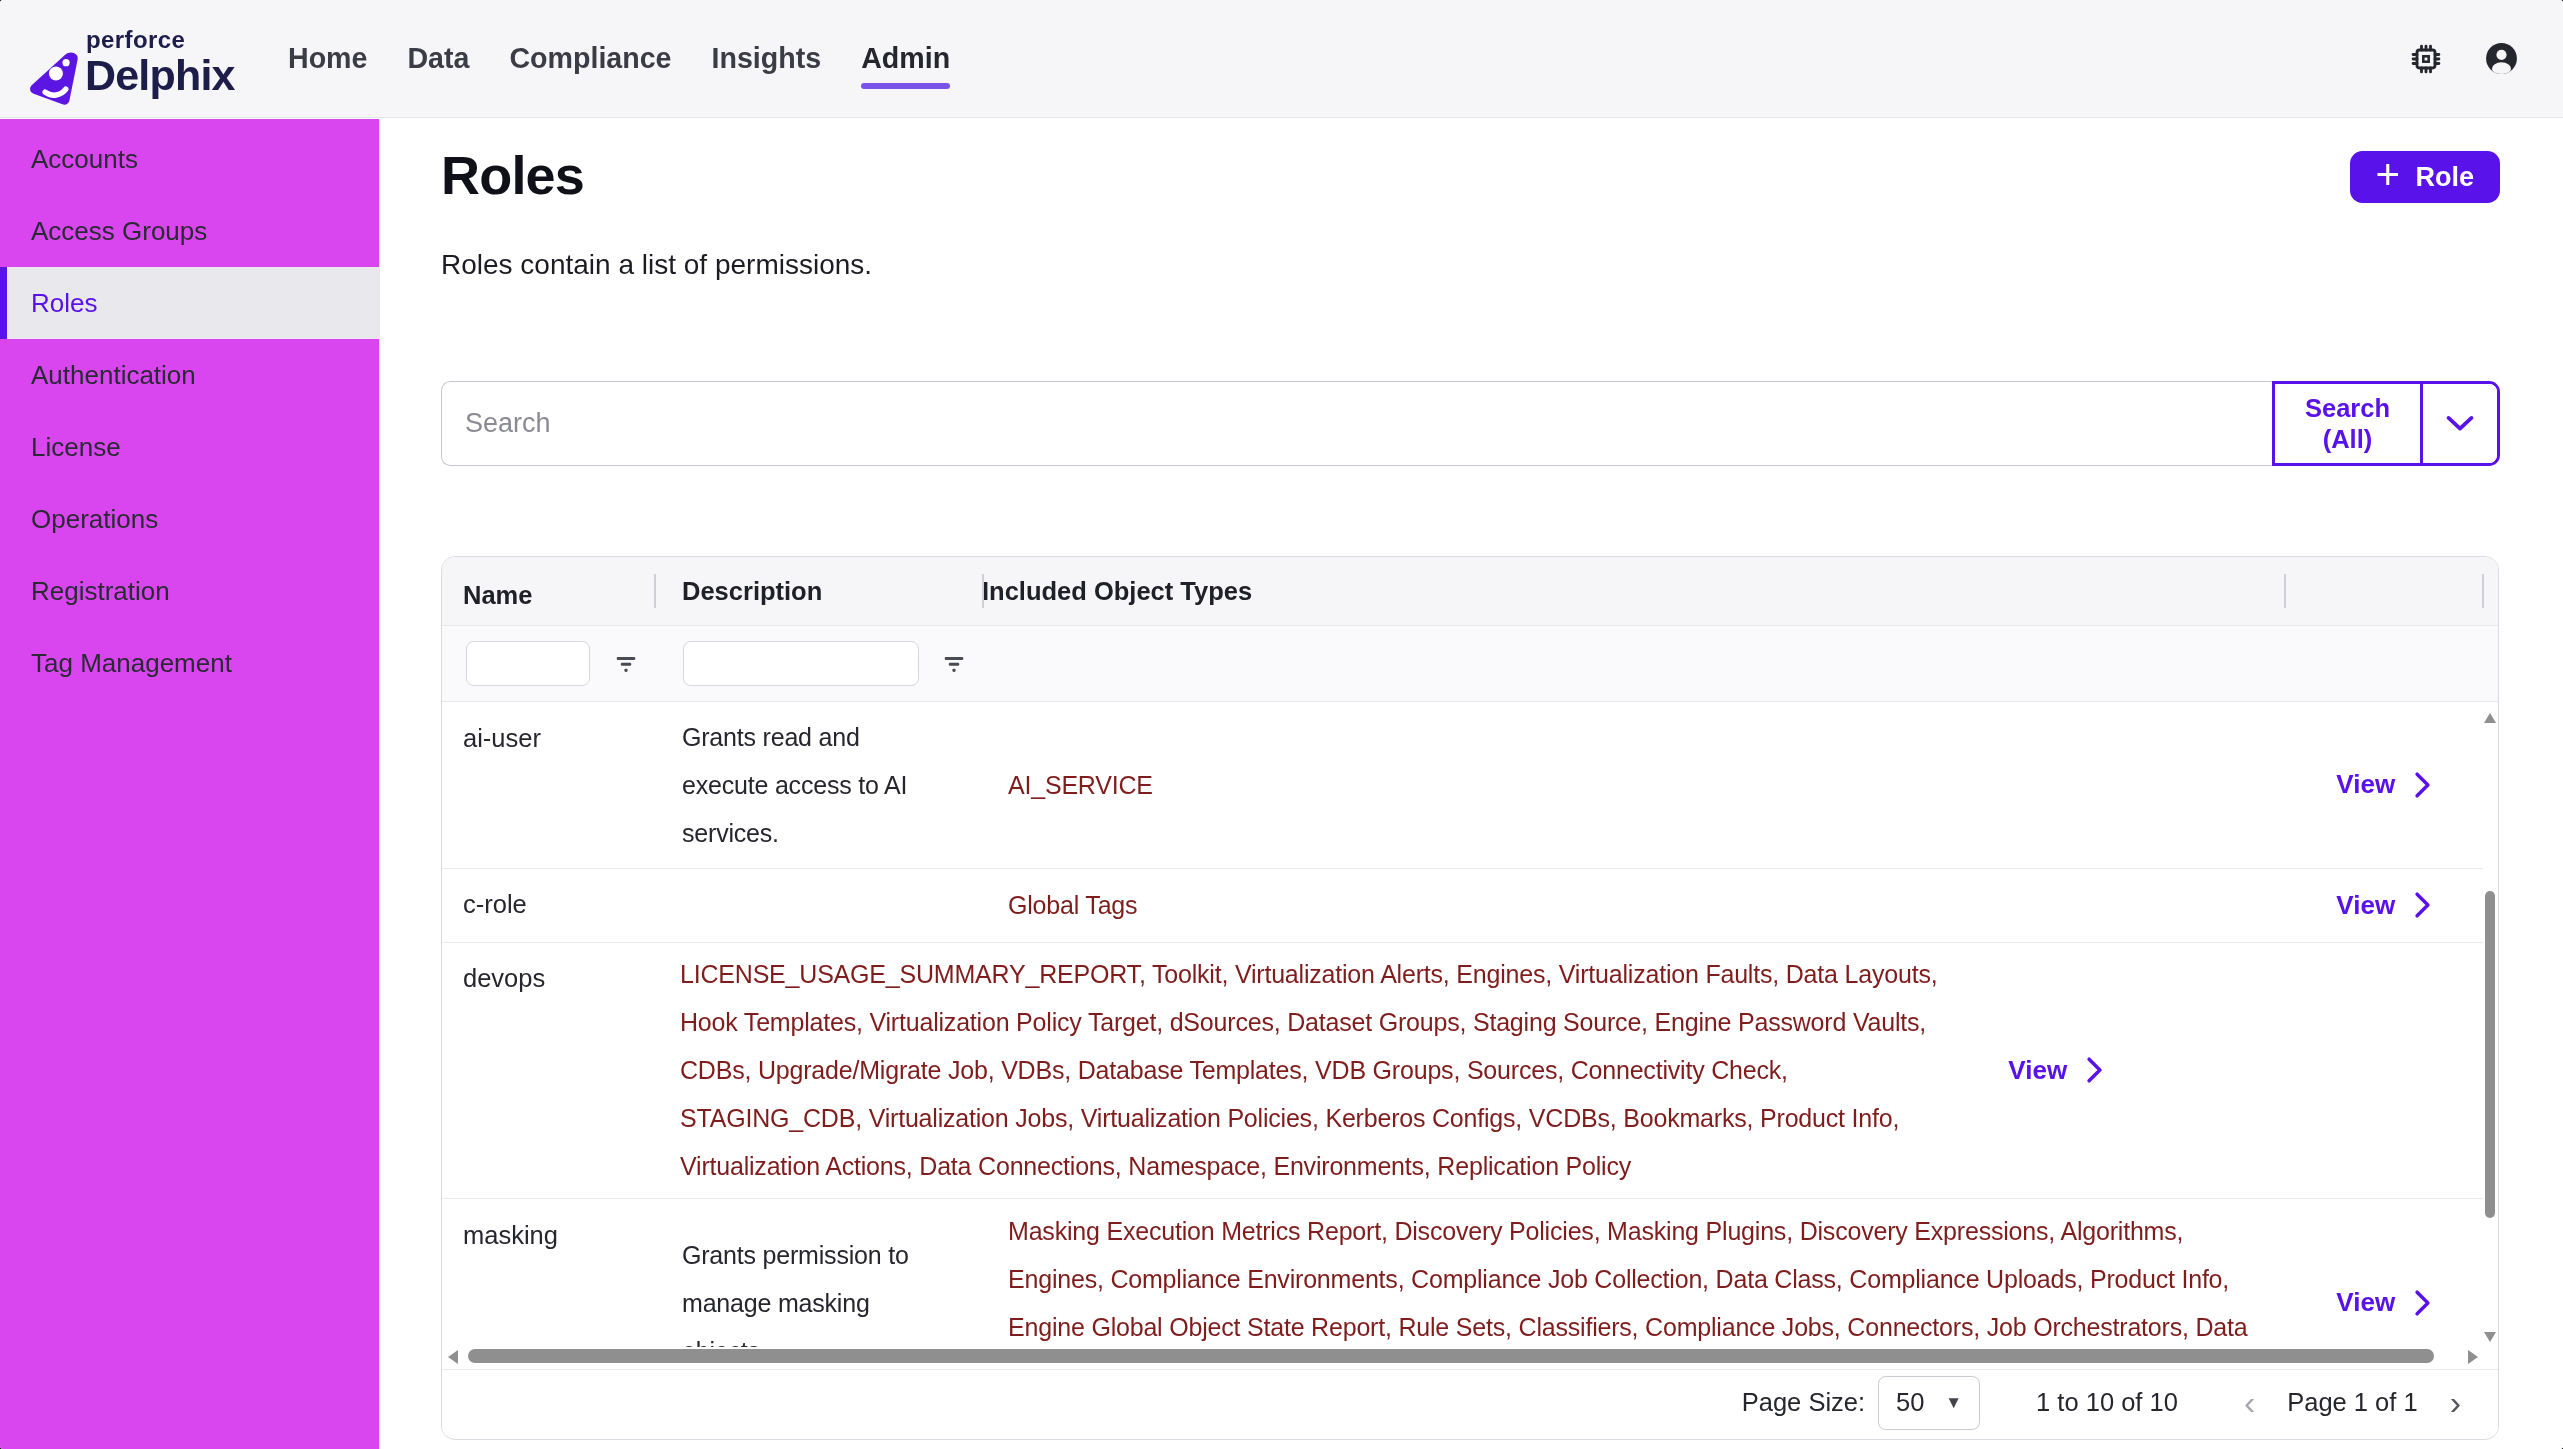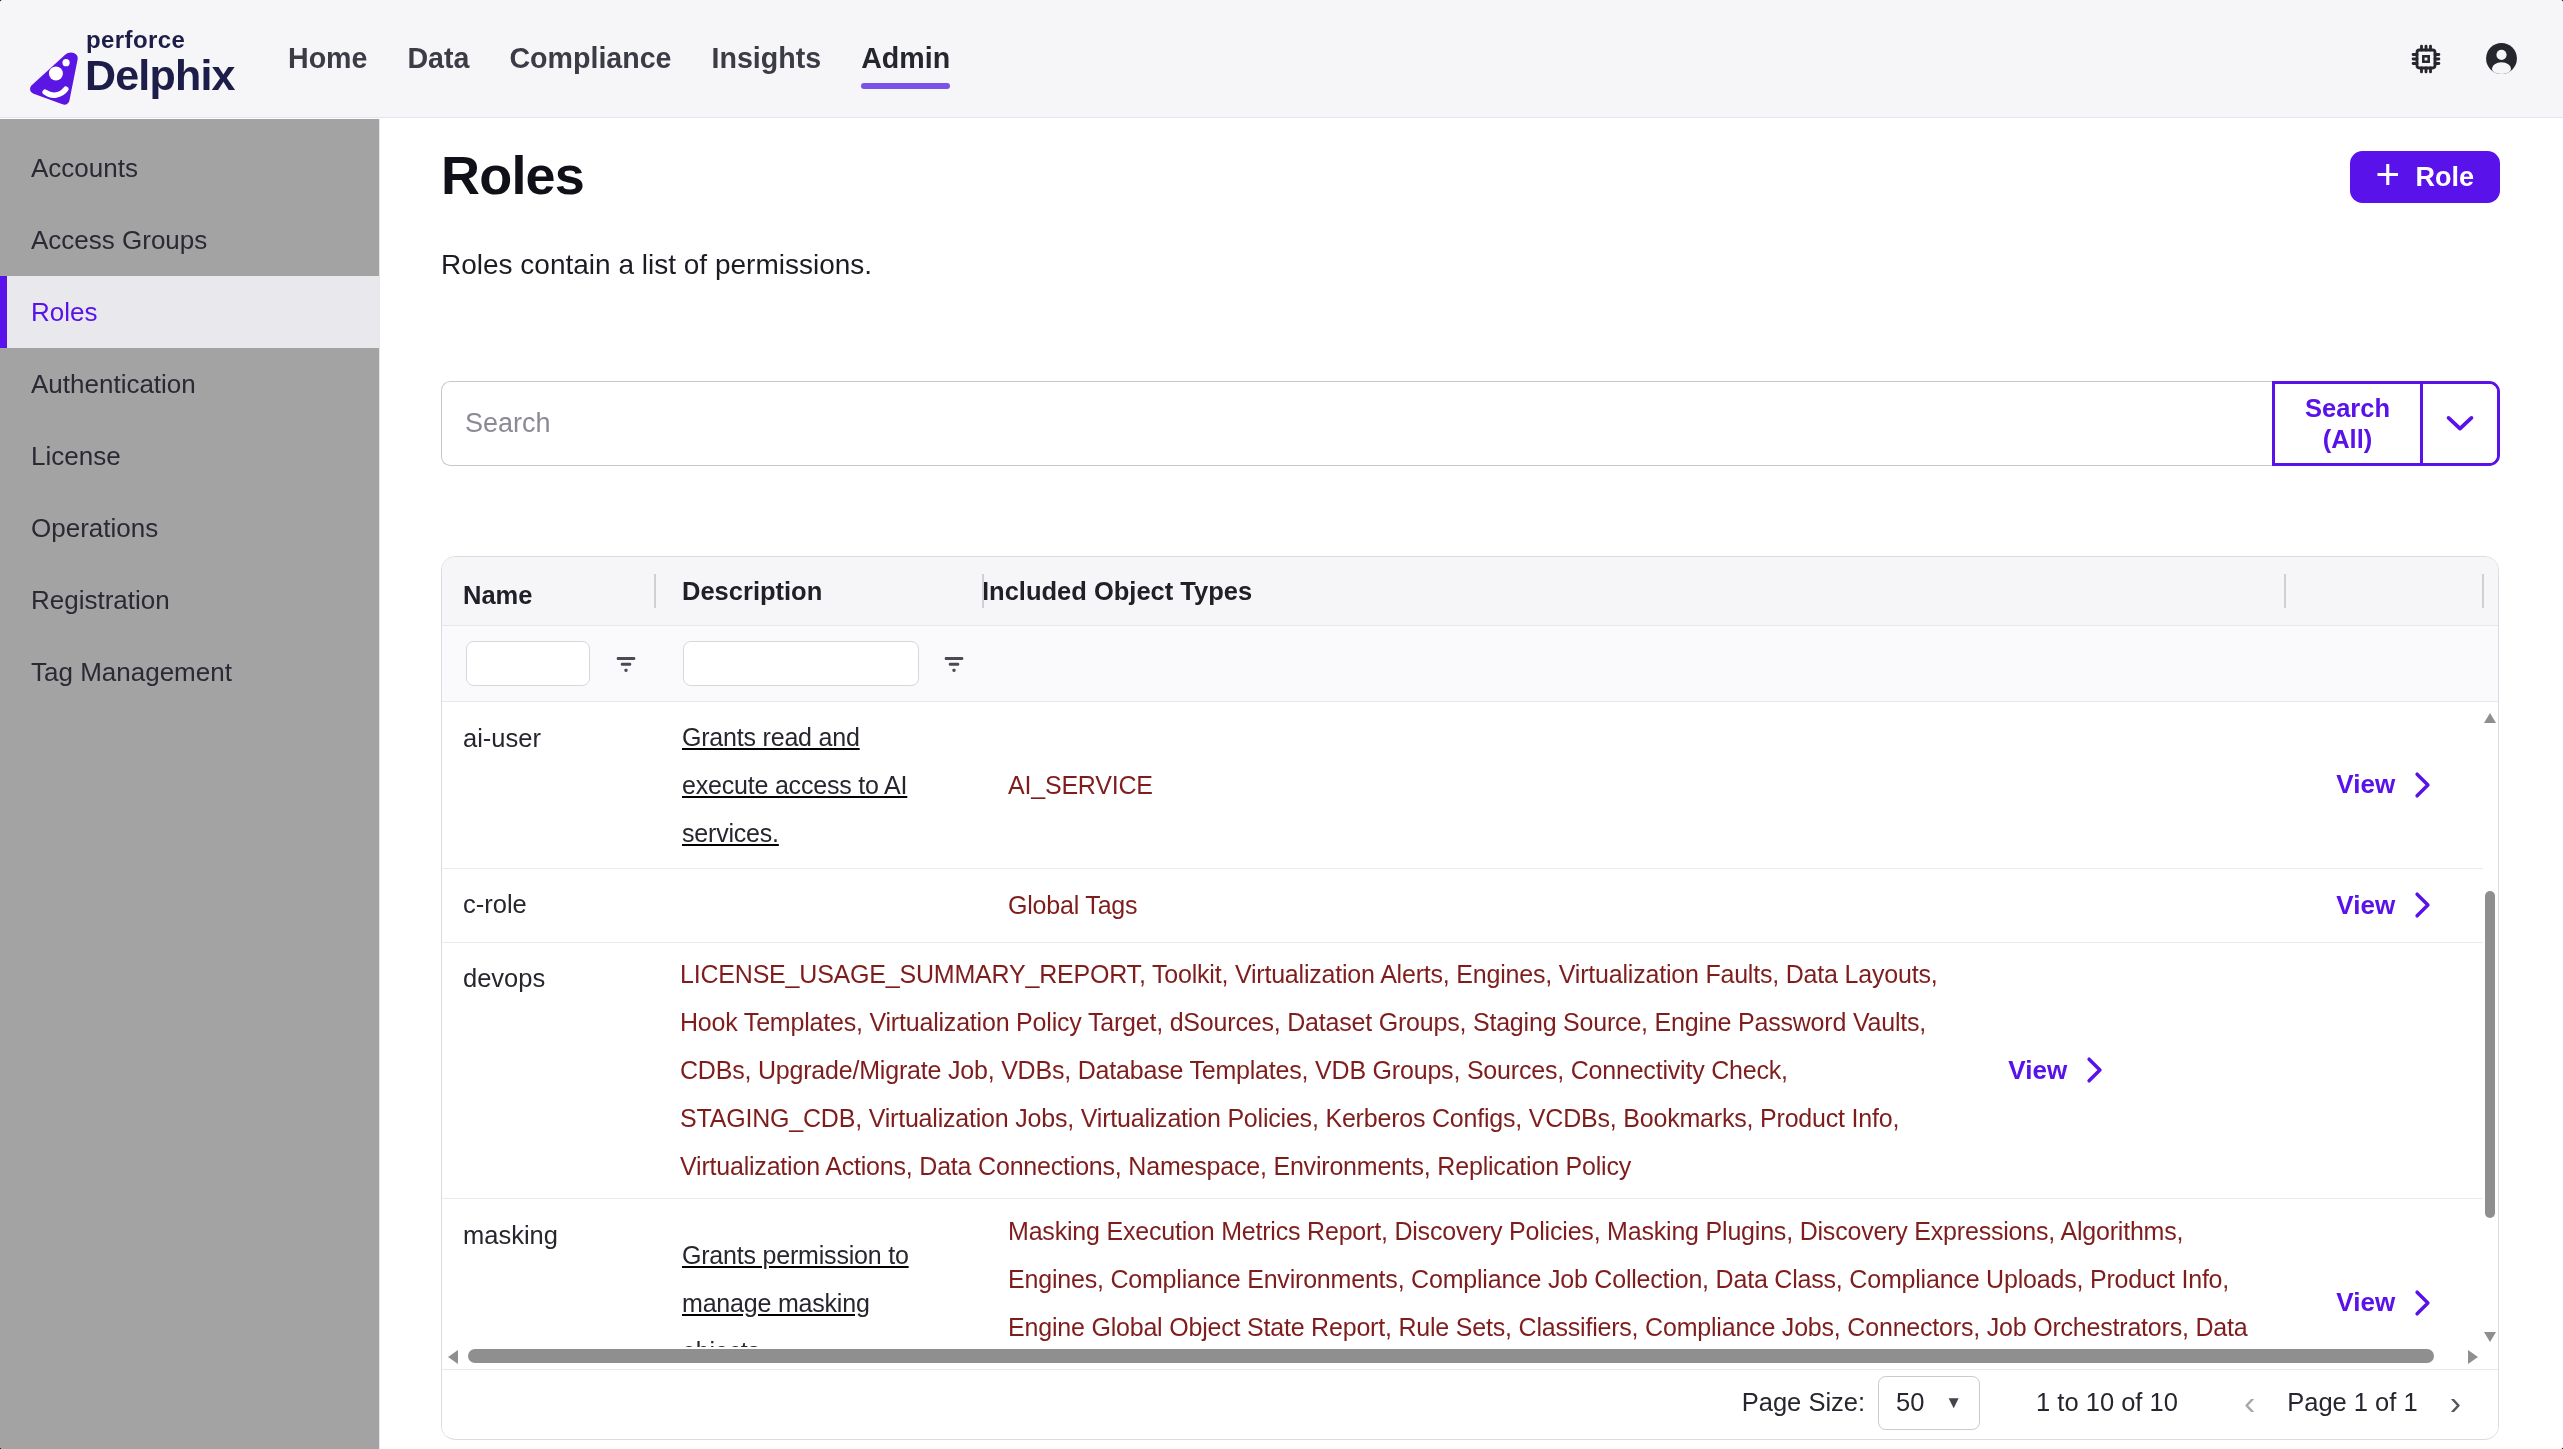--- a/index.html
+++ b/index.html
@@ -12,21 +12,21 @@
   .brand-top{position:absolute;left:86px;top:26px;font-size:24px;font-weight:600;color:#1d1d49;letter-spacing:0.4px;}
   .brand-name{position:absolute;left:85px;top:51px;font-size:43px;font-weight:800;color:#1d1d49;letter-spacing:-0.8px;}
   .topnav{position:absolute;left:288px;top:0;height:117px;display:flex;align-items:center;gap:40px;}
   .topnav .nav-item{font-size:28.6px;font-weight:700;color:#3c3c46;position:relative;cursor:pointer;white-space:nowrap;}
   .topnav .nav-item.active{color:#26262e;}
   .topnav .nav-item.active::after{content:"";position:absolute;left:0;right:0;bottom:-14px;height:6.2px;border-radius:3.1px;background:#7a52e8;}
   .top-icons{position:absolute;right:43px;top:0;height:117px;display:flex;align-items:center;gap:39px;}
   .top-icons svg{display:block;cursor:pointer;}
 
   
-  .sidebar{position:absolute;top:119px;left:0;width:380px;bottom:0;background:#a3a3a3;border-right:1.5px solid #e4e4ea;box-sizing:border-box;padding-top:13px;}
+  .sidebar{position:absolute;top:119px;left:0;width:380px;bottom:0;background:#d946ef;border-right:1.5px solid #e4e4ea;box-sizing:border-box;padding-top:4px;}
   .side-item{height:72px;display:flex;align-items:center;padding-left:31px;font-size:26px;color:#2a2a34;position:relative;cursor:pointer;}
   .side-item.active{background:#e9e9ed;color:#5912e9;}
   .side-item.active::before{content:"";position:absolute;left:0;top:0;bottom:0;width:7px;background:#5912e9;}
 
   
   .main{position:absolute;left:381px;top:119px;right:0;bottom:0;background:#fff;}
   .page-title{position:absolute;left:60px;top:28px;font-size:54px;line-height:56px;font-weight:800;color:#101018;letter-spacing:-0.8px;margin:0;}
   .page-sub{position:absolute;left:60px;top:130px;font-size:28px;color:#1c1c24;}
   .role-btn{position:absolute;right:63px;top:32px;height:52px;padding:0 26px;border-radius:12.4px;background:#5912e9;color:#fff;font-size:27px;font-weight:700;display:flex;align-items:center;gap:15.4px;cursor:pointer;border:none;}
   .role-btn .plus{font-size:42px;font-weight:300;line-height:0;margin-top:-3.1px;}
@@ -55,21 +55,21 @@
 
   .tbody{height:645px;overflow:hidden;position:relative;background:#fff;}
   .rows{margin-right:14.7px;}
   .trow{display:flex;border-bottom:1.5px solid #ebebef;box-sizing:border-box;}
   .trow:nth-of-type(1){min-height:88px;}
   .trow:nth-of-type(2){min-height:74px;}
   .trow:nth-of-type(3){min-height:234px;}
   .trow:nth-of-type(4){min-height:186px;}
   .trow:nth-of-type(5){min-height:102px;}
   .c-name{width:212px;box-sizing:border-box;padding:21.6px 0 0 21px;font-size:25.5px;color:#26262e;}
-  .c-desc{width:328px;box-sizing:border-box;display:flex;align-items:center;text-decoration:underline;}
+  .c-desc{width:328px;box-sizing:border-box;display:flex;align-items:center;}
   .c-desc .txt{margin-left:28px;max-width:266px;font-size:25px;line-height:48px;color:#26262e;letter-spacing:-0.2px;padding:10.8px 0;}
   .c-obj{width:1302px;box-sizing:border-box;display:flex;align-items:center;}
   .c-obj .txt{margin-left:26px;margin-right:17px;font-size:25px;line-height:48px;color:#7f1d1d;letter-spacing:-0.2px;padding:7.7px 0;}
   .c-view{width:199px;display:flex;align-items:center;justify-content:center;gap:18.5px;cursor:pointer;}
   .c-view .vtxt{font-size:26px;font-weight:700;color:#5912e9;}
 
   
   .vscroll{position:absolute;right:0;top:0;width:14.7px;height:645px;background:#fff;}
   .v-up{position:absolute;top:10.8px;left:0.8px;width:0;height:0;border-left:6.2px solid transparent;border-right:6.2px solid transparent;border-bottom:10px solid #8f8f8f;cursor:pointer;}
   .v-thumb{position:absolute;top:189px;left:1.5px;width:10px;height:327px;border-radius:6.2px;background:#8f8f8f;cursor:pointer;}

